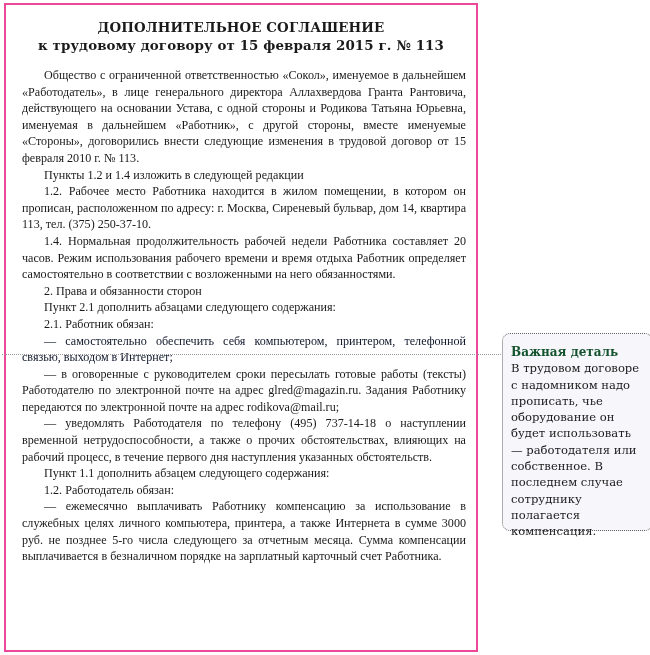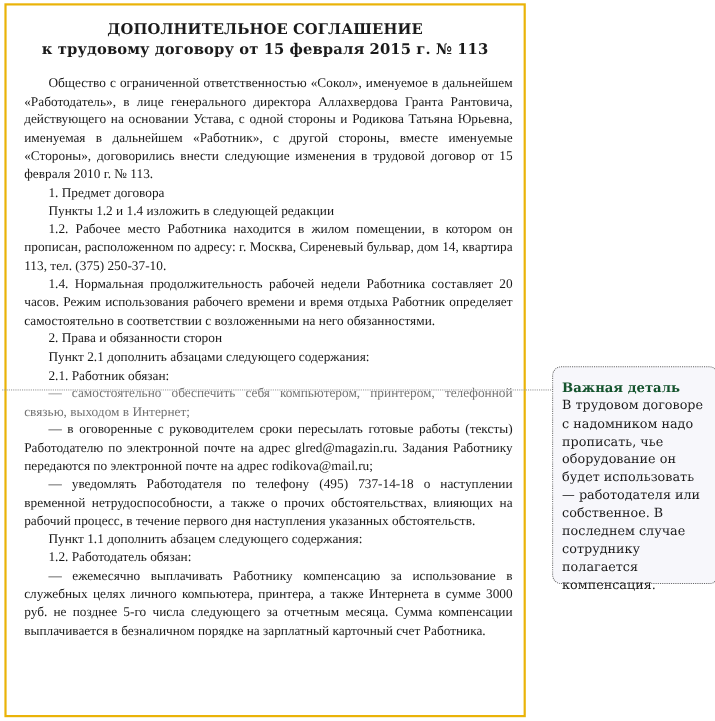--- a/index.html
+++ b/index.html
@@ -1,39 +1,38 @@
 <!DOCTYPE html>
 <html><head>
 <meta charset="utf-8">
 <style>
   html, body { margin:0; padding:0; background:#ffffff; }
   body { width:650px; height:655px; position:relative; overflow:hidden;
          font-family:"DejaVu Serif", "Liberation Serif", serif; color:#1a1a1a; }
   .doc { position:absolute; left:4px; top:3px; width:470px; height:645px;
-         border:2px solid #eab308; background:#fff; box-sizing:content-box; }
+         border:2px solid #ec4899; background:#fff; box-sizing:content-box; }
   .title { text-align:center; font-weight:bold; font-size:13.4px; line-height:18px; margin-top:13px; letter-spacing:0.1px; }
   .body { position:absolute; left:16px; top:62px; width:444px; font-size:12.1px; line-height:16.6px; }
   .p { text-align:justify; margin:0; }
   .ind { text-indent:22px;font-family:Liberation Serif, serif; }
-  .hl { color:#737373; }
+  .hl { color:#0f172a; }
   .divider { position:absolute; left:2px; top:354px; width:645px; border-top:1px dotted #999; }
   .note { position:absolute; left:502px; top:333px; width:135px; height:186px;
           border:1.5px dotted #666; border-radius:8px; background:#f7f7fb;
           padding:10px 6px 0 8px; font-size:11.6px; line-height:16.3px; }
   .note-title { color:#14532d; font-weight:bold; font-size:12px; }
 </style>
 </head>
 <body>
 
 <div class="doc">
   <div class="title">ДОПОЛНИТЕЛЬНОЕ СОГЛАШЕНИЕ</div>
   <div class="title" style="margin-top:0">к трудовому договору от 15 февраля 2015 г. № 113</div>
   <div class="body">
     <p class="p ind">Общество с ограниченной ответственностью «Сокол», именуемое в дальнейшем «Работодатель», в лице генерального директора Аллахвердова Гранта Рантовича, действующего на основании Устава, с одной стороны и Родикова Татьяна Юрьевна, именуемая в дальнейшем «Работник», с другой стороны, вместе именуемые «Стороны», договорились внести следующие изменения в трудовой договор от 15 февраля 2010 г. № 113.</p>
-    <p class="p ind">1. Предмет договора</p>
     <p class="p ind">Пункты 1.2 и 1.4 изложить в следующей редакции</p>
     <p class="p ind">1.2. Рабочее место Работника находится в жилом помещении, в котором он прописан, расположенном по адресу: г. Москва, Сиреневый бульвар, дом 14, квартира 113, тел. (375) 250-37-10.</p>
     <p class="p ind">1.4. Нормальная продолжительность рабочей недели Работника составляет 20 часов. Режим использования рабочего времени и время отдыха Работник определяет самостоятельно в соответствии с возложенными на него обязанностями.</p>
     <p class="p ind">2. Права и обязанности сторон</p>
     <p class="p ind">Пункт 2.1 дополнить абзацами следующего содержания:</p>
     <p class="p ind">2.1. Работник обязан:</p>
     <p class="p ind hl">— самостоятельно обеспечить себя компьютером, принтером, телефонной связью, выходом в Интернет;</p>
     <p class="p ind">— в оговоренные с руководителем сроки пересылать готовые работы (тексты) Работодателю по электронной почте на адрес glred@magazin.ru. Задания Работнику передаются по электронной почте на адрес rodikova@mail.ru;</p>
     <p class="p ind">— уведомлять Работодателя по телефону (495) 737-14-18 о наступлении временной нетрудоспособности, а также о прочих обстоятельствах, влияющих на рабочий процесс, в течение первого дня наступления указанных обстоятельств.</p>
     <p class="p ind">Пункт 1.1 дополнить абзацем следующего содержания:</p>

